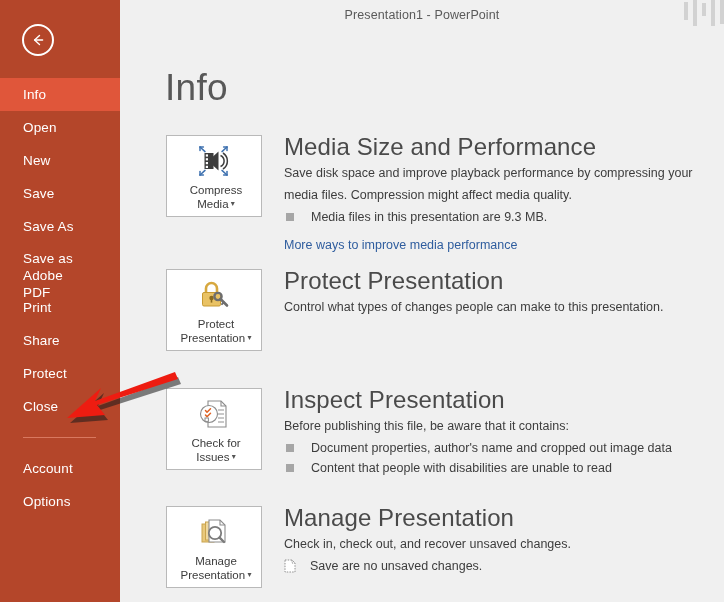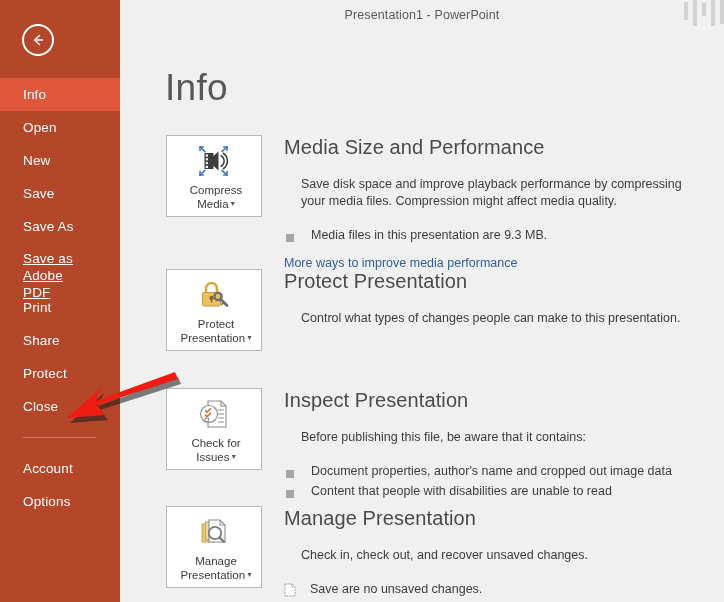--- a/index.html
+++ b/index.html
@@ -104,21 +104,20 @@
   }
   .nav-item.active {
     background: #e0563a;
   }
   .nav-item.two-line {
     height: 48px;
     line-height: 17px;
     padding-top: 7px;
     white-space: normal;
     padding-right: 32px;
-    text-decoration: underline;
   }
   .nav-sep {
     height: 1px;
     background: #d9785f;
     margin: 14px 0 14px 23px;
     width: 73px;
   }
 
   
   .main {
@@ -179,37 +178,37 @@
     vertical-align: 2px;
   }
 
   .sec-body {
     position: absolute;
     left: 118px;
     top: 0;
     width: 437px;
   }
   .sec-heading {
-    font-size: 20px;
+    font-size: 24px;
     color: #4a4a4a;
     font-weight: 400;
     line-height: 24px;
     margin: 0 0 3px 0;
     letter-spacing: .1px;
   }
   .sec-desc {
     font-size: 12.5px;
     color: #3d3d3d;
-    line-height: 17px;
-    margin: 17px;
+    line-height: 22px;
+    margin: 0;
     max-width: 430px;
   }
   .bullet-row {
     display: flex;
-    align-items: center;
+    align-items: flex-start;
     margin-top: 3px;
   }
   .bullet-sq {
     width: 8px;
     height: 8px;
     background: #a6a6a6;
     margin: 4px 17px 0 2px;
     flex: 0 0 auto;
   }
   .bullet-doc {

